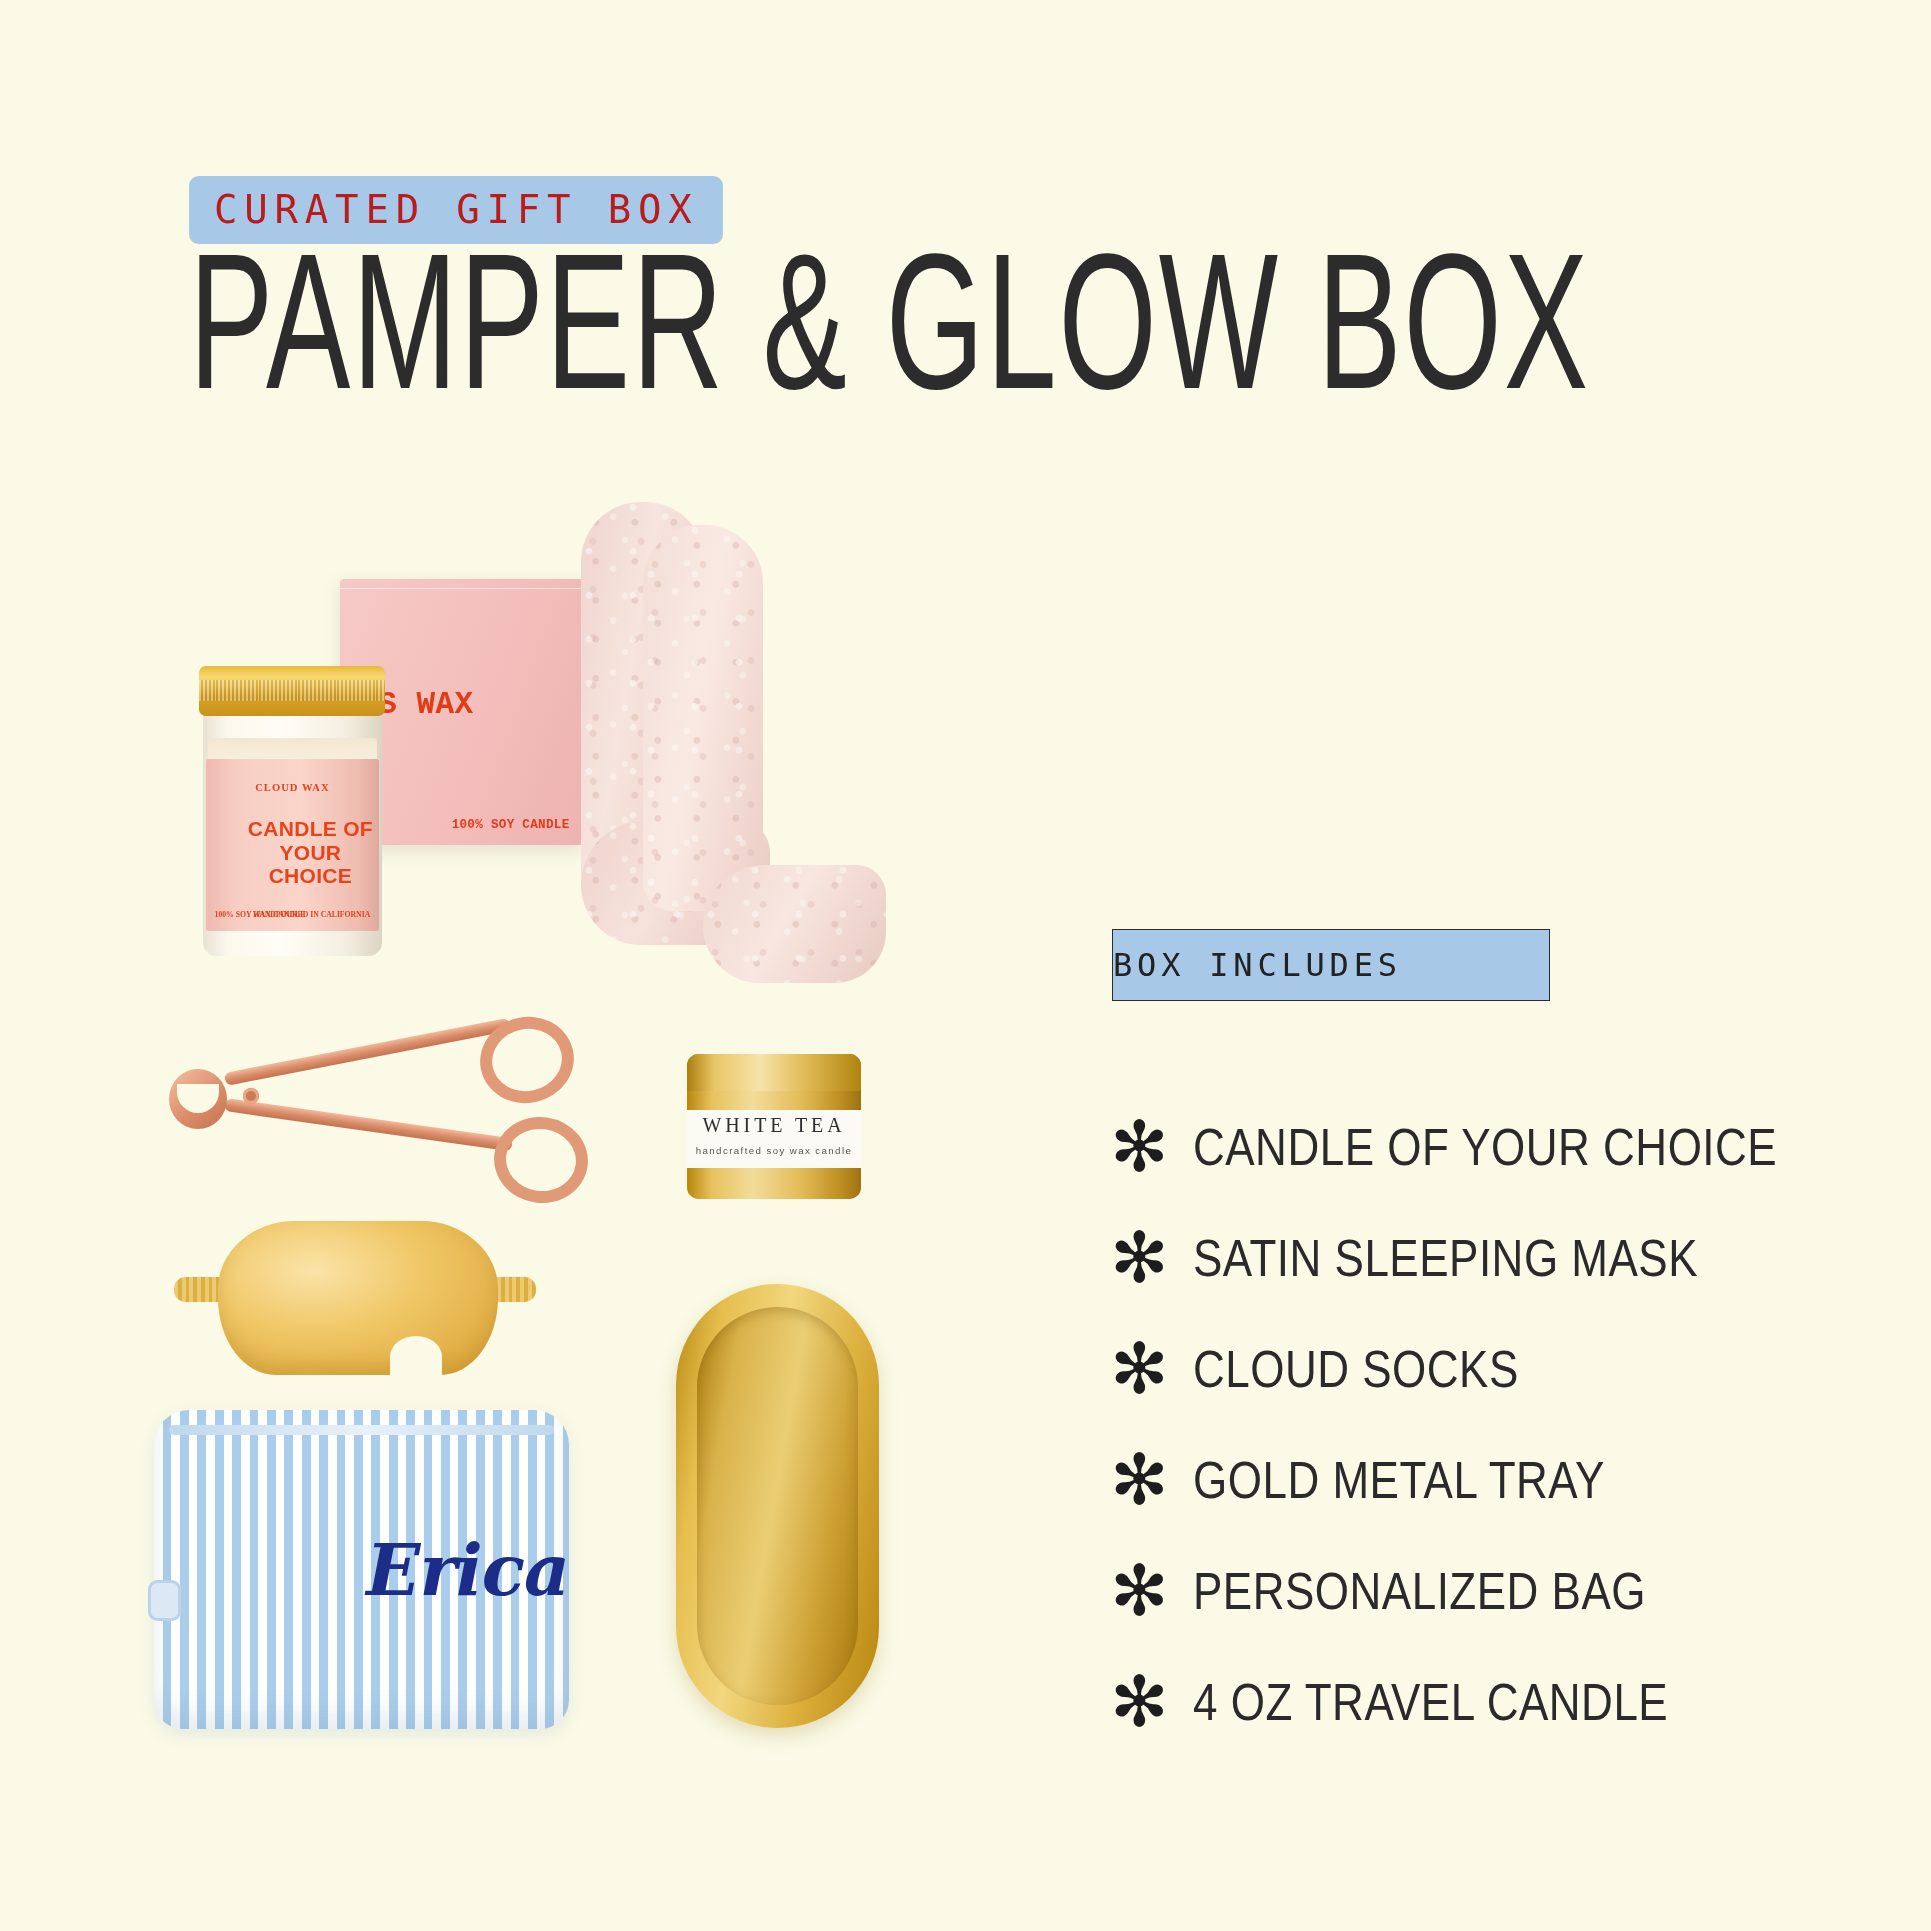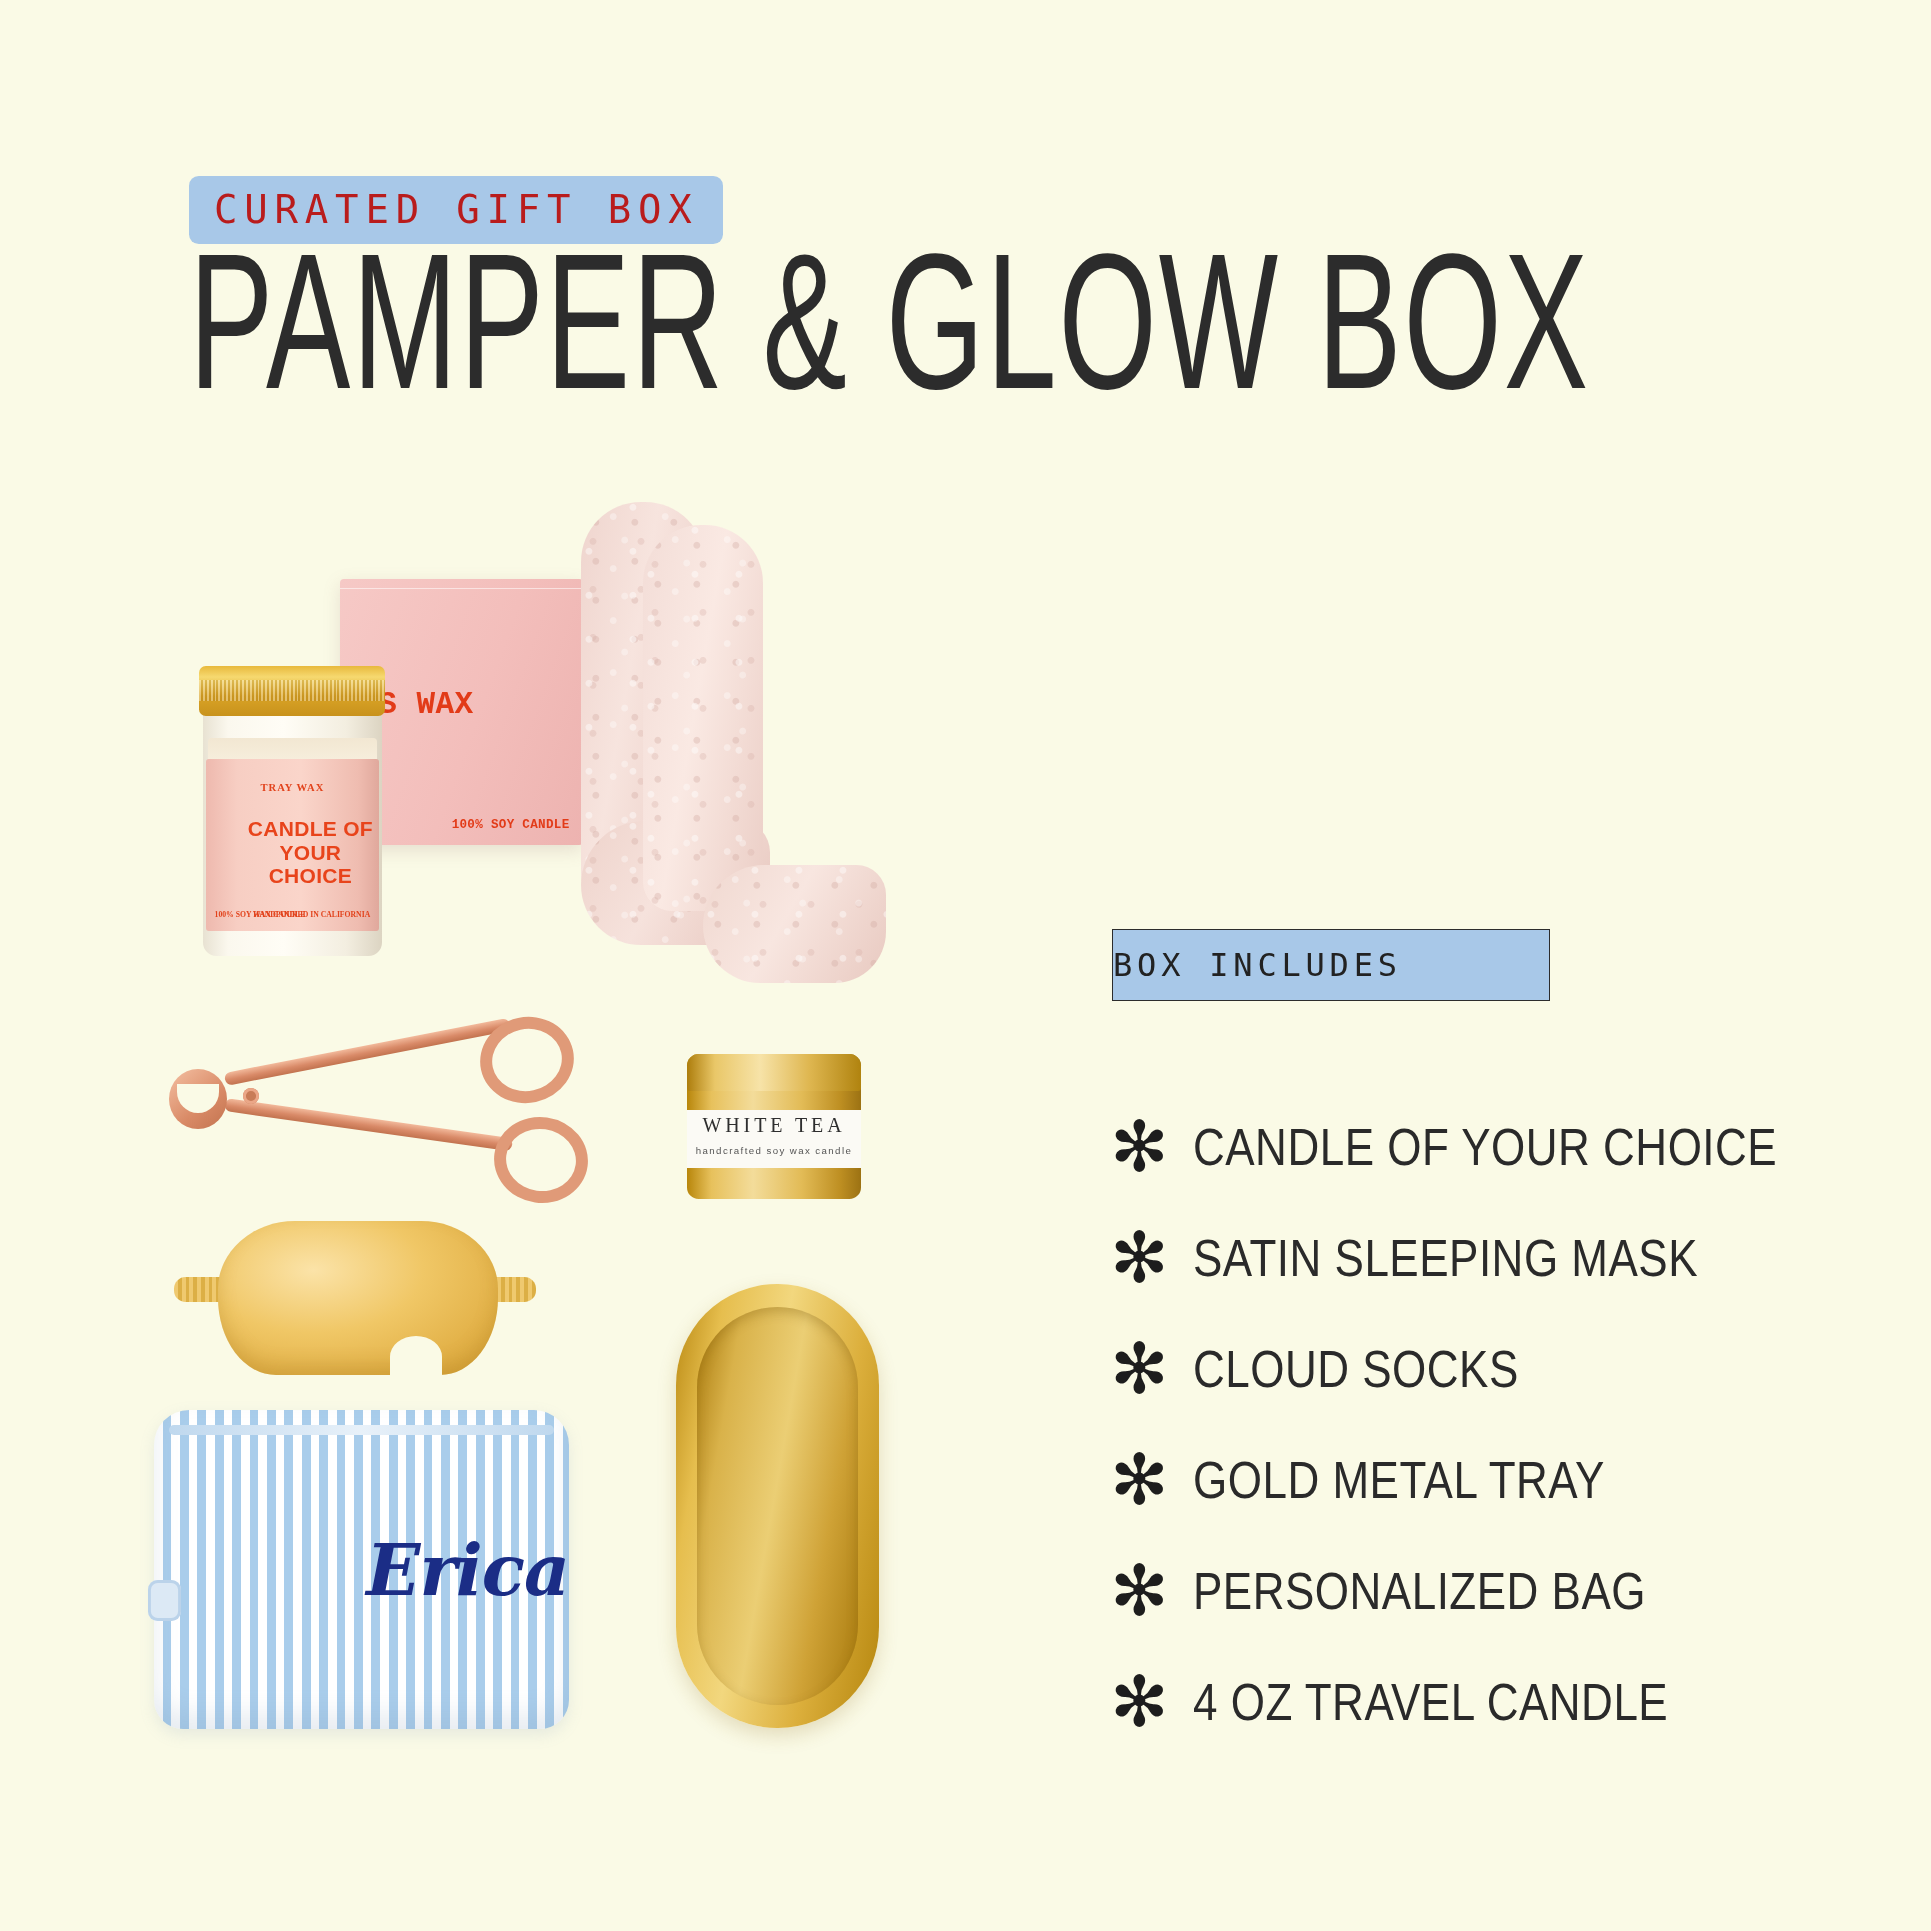--- a/index.html
+++ b/index.html
@@ -216,21 +216,21 @@
     <div class="lidline"></div>
     <div class="pb-brand">MES WAX</div>
     <div class="pb-foot">100% SOY CANDLE</div>
   </div>
 
   <div class="art jar">
     <div class="jar-glass">
       <div class="jar-wax"></div>
     </div>
     <div class="jar-label">
-      <div class="jl-brand">TRAY WAX</div>
+      <div class="jl-brand">CLOUD WAX</div>
       <div class="jl-main">
         <div>CANDLE OF</div>
         <div>YOUR CHOICE</div>
       </div>
       <div class="jl-l">100% SOY WAX CANDLE</div>
       <div class="jl-r">HANDPOURED IN CALIFORNIA</div>
     </div>
     <div class="jar-lid"></div>
   </div>
 

